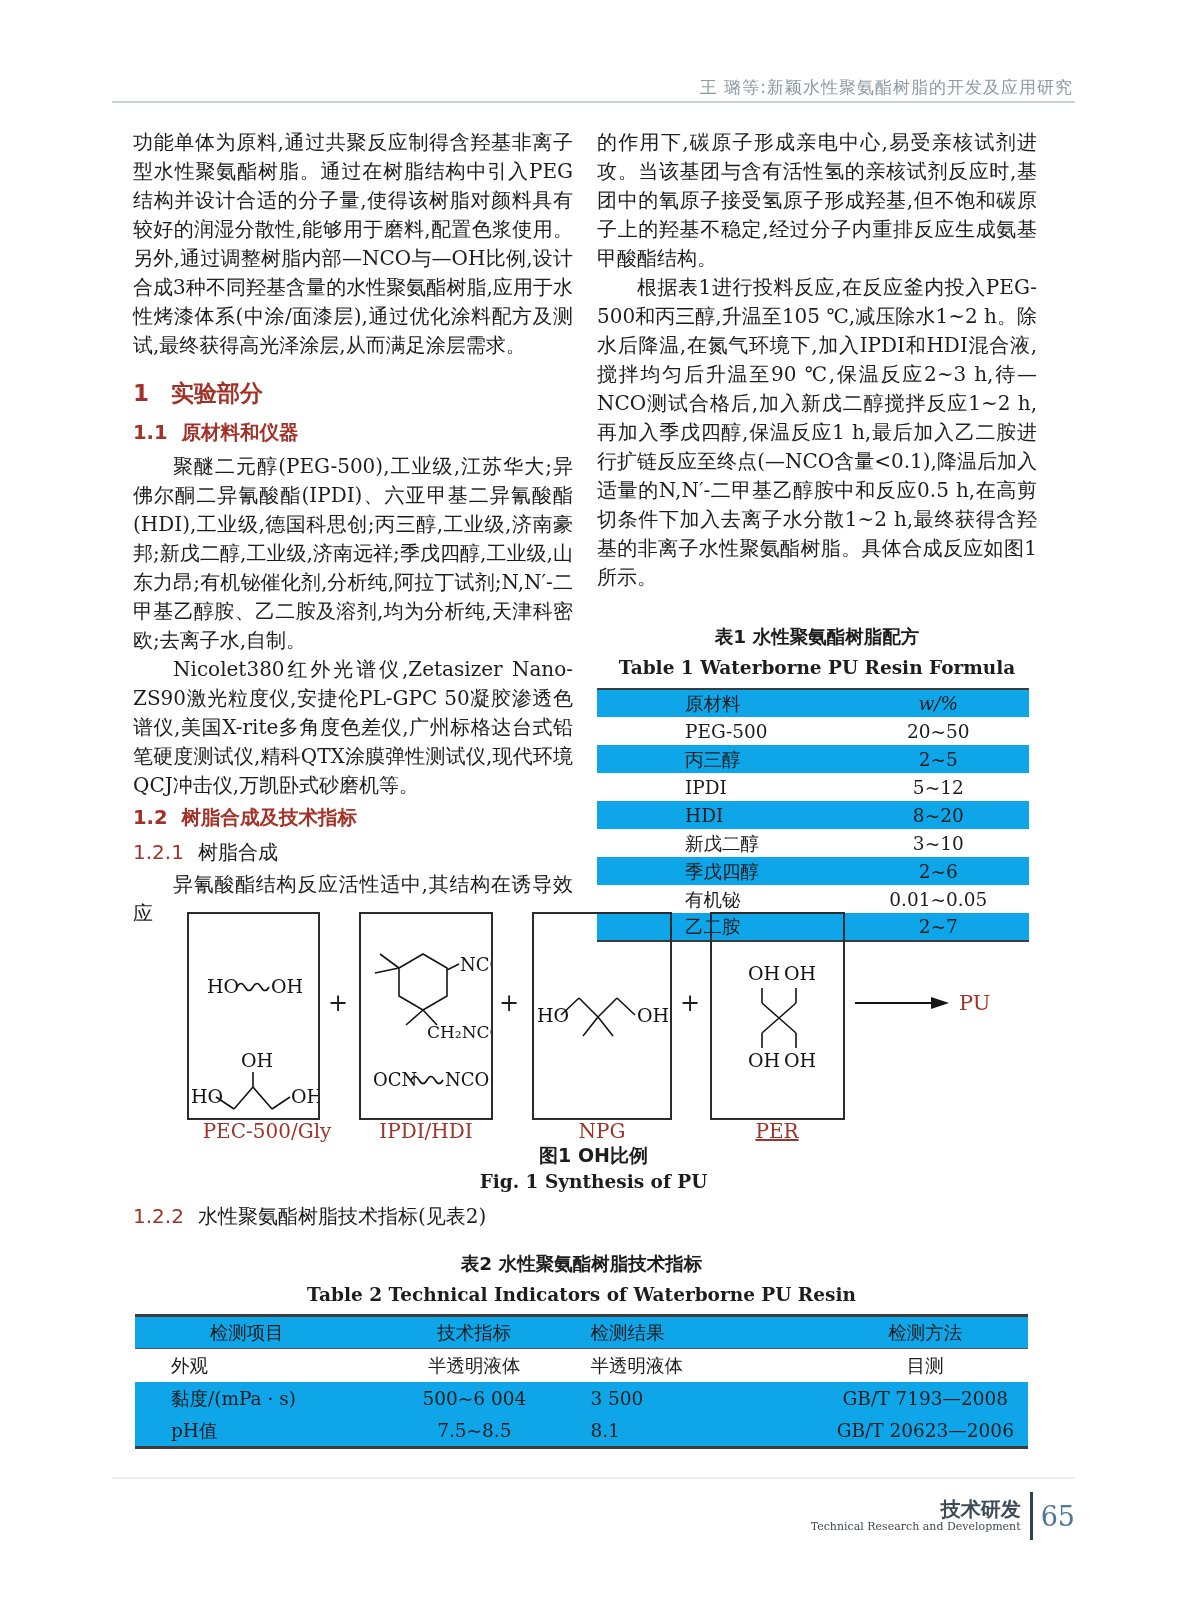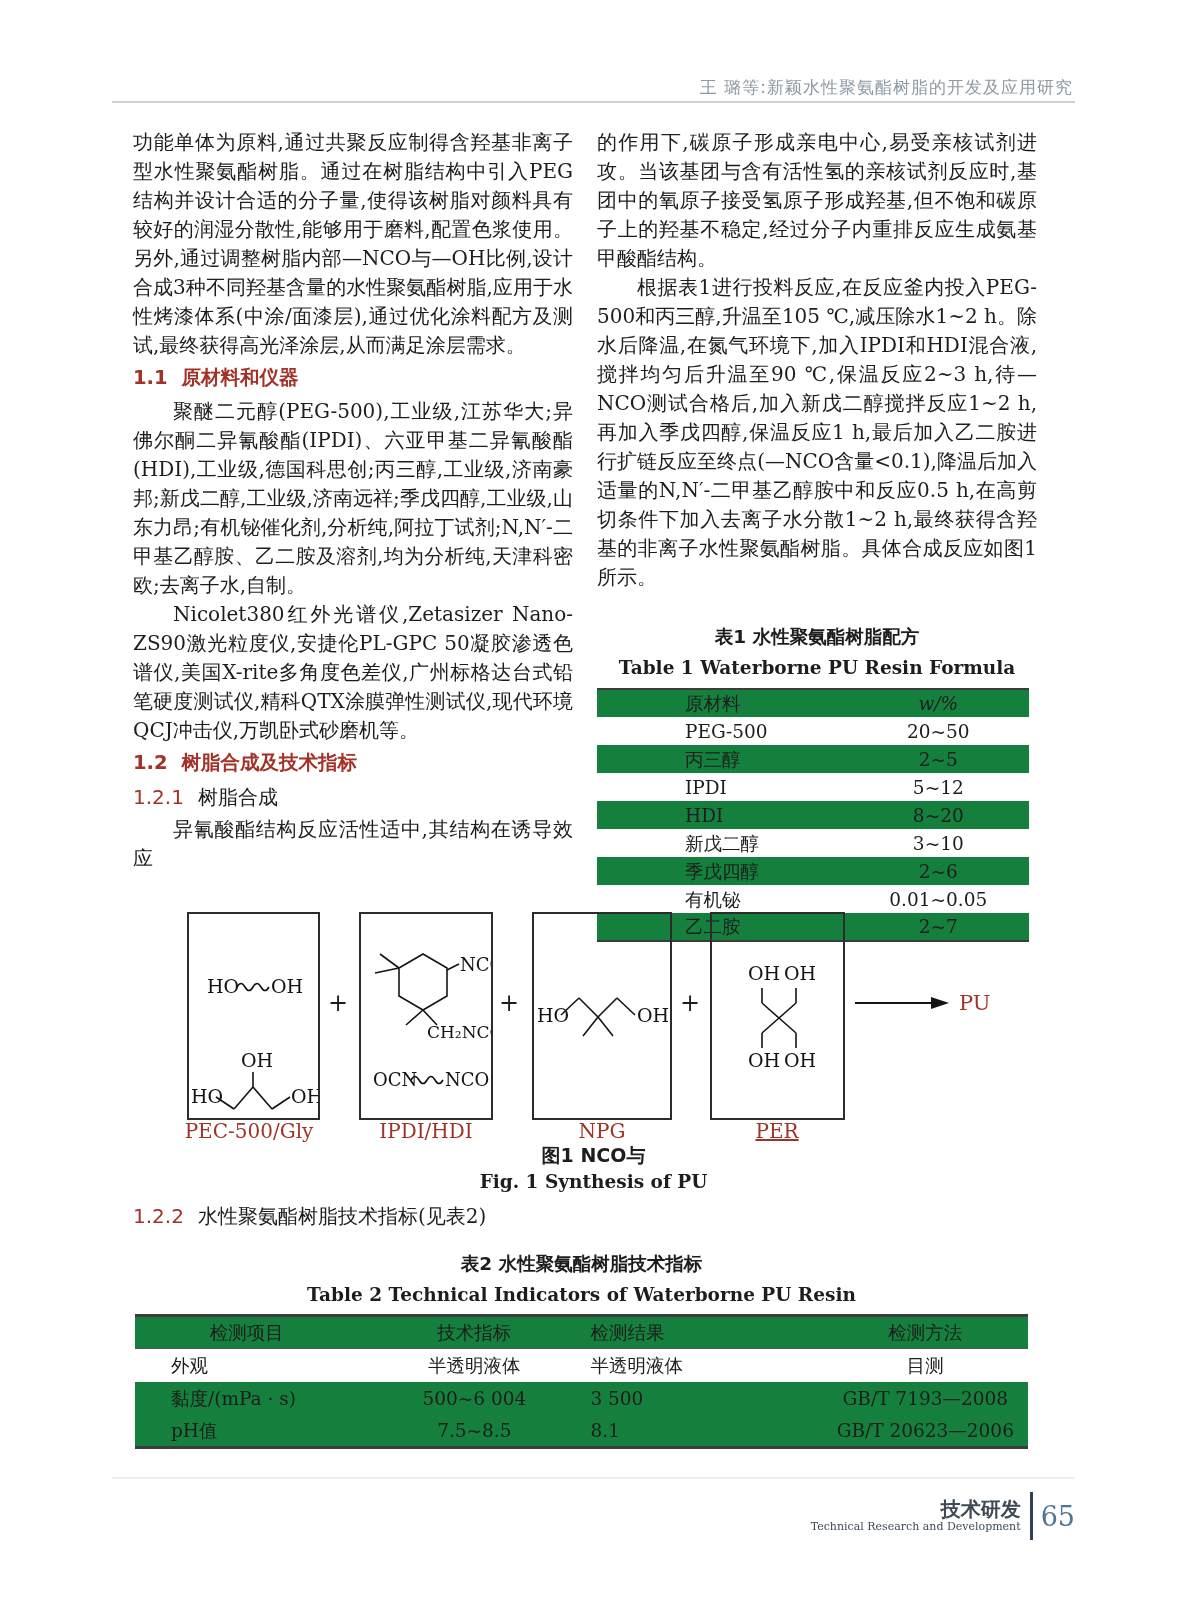--- a/index.html
+++ b/index.html
@@ -35,21 +35,21 @@
   
   .tbl-title-cn{font-family:"DejaVu Sans","Liberation Sans",sans-serif;font-weight:bold;
     font-size:18.5px;text-align:center;margin:8px;}
   .tbl-title-en{font-weight:bold;font-size:18.5px;text-align:center;margin:3px 0 0 0;}
   table.tbl{border-collapse:collapse;font-size:18.5px;}
   table.tbl td,table.tbl th{padding:0;font-weight:normal;}
   .tbl1{width:432px;margin-top:10px;border-top:2px solid #3c3c3c;border-bottom:2px solid #3c3c3c;}
   .tbl1 tr{height:28px;}
   .tbl1 .c1{text-align:left;padding-left:88px;width:58%;}
   .tbl1 .c2{text-align:center;width:42%;}
-  .pink{background:#15803d;}
+  .pink{background:#0ea5e9;}
   .ital{font-style:italic;}
   .tbl2-wrap{position:absolute;left:135px;top:1243px;width:893px;}
   .tbl2{width:100%;margin-top:9px;border-top:3px solid #3c3c3c;border-bottom:3px solid #3c3c3c;}
   .tbl2 tr{height:33px;}
   .tbl2 tr.hdr{border-bottom:1.5px solid #555;}
   .tbl2 tr.hdr th{font-family:Liberation Mono, monospace;}
   .tbl2 .c1{text-align:left;padding-left:36px;width:25%;}
   .tbl2 .c2{text-align:center;width:26%;}
   .tbl2 .c3{text-align:left;width:26%;}
   .tbl2 .c4{text-align:center;width:23%;}
@@ -79,20 +79,23 @@
   .f-num{font-size:27px;color:#4e7698;}
 </style>
 </head>
 <body>
 
 <div class="running-head">王  璐等:新颖水性聚氨酯树脂的开发及应用研究</div>
 <div class="head-rule"></div>
 
 <div class="col col-left">
   <p class="body">功能单体为原料,通过共聚反应制得含羟基非离子型水性聚氨酯树脂。通过在树脂结构中引入PEG结构并设计合适的分子量,使得该树脂对颜料具有较好的润湿分散性,能够用于磨料,配置色浆使用。另外,通过调整树脂内部—NCO与—OH比例,设计合成3种不同羟基含量的水性聚氨酯树脂,应用于水性烤漆体系(中涂/面漆层),通过优化涂料配方及测试,最终获得高光泽涂层,从而满足涂层需求。</p>
+  <div class="h1">
+    <span class="num">1</span><span>实验部分</span>
+  </div>
   <div class="h2">
     <span class="num">1.1</span><span>原材料和仪器</span>
   </div>
   <p class="body ind">聚醚二元醇(PEG-500),工业级,江苏华大;异佛尔酮二异氰酸酯(IPDI)、六亚甲基二异氰酸酯(HDI),工业级,德国科思创;丙三醇,工业级,济南豪邦;新戊二醇,工业级,济南远祥;季戊四醇,工业级,山东力昂;有机铋催化剂,分析纯,阿拉丁试剂;N,N′-二甲基乙醇胺、乙二胺及溶剂,均为分析纯,天津科密欧;去离子水,自制。</p>
   <p class="body ind">Nicolet380红外光谱仪,Zetasizer Nano-ZS90激光粒度仪,安捷伦PL-GPC 50凝胶渗透色谱仪,美国X-rite多角度色差仪,广州标格达台式铅笔硬度测试仪,精科QTX涂膜弹性测试仪,现代环境QCJ冲击仪,万凯卧式砂磨机等。</p>
   <div class="h2">
     <span class="num">1.2</span><span>树脂合成及技术指标</span>
   </div>
   <div class="h3">
     <span class="num">1.2.1</span><span class="t">树脂合成</span>
@@ -195,27 +198,27 @@
       <text class="chem-text" font-size="19" x="72" y="153">OH</text>
     </svg>
   </div>
 
   <svg class="abs" style="left:714px;top:95px;" width="108" height="30" viewBox="0 0 108 30">
     <line x1="8" y1="15" x2="84" y2="15" stroke="#141414" stroke-width="1.8"></line>
     <polygon points="84,9 102,15 84,21" fill="#141414"></polygon>
   </svg>
   <span class="pu">PU</span>
 
-  <span class="box-label" style="left:116px;">PEC-500/Gly</span>
+  <span class="box-label" style="left:134px;">PEC-500/Gly</span>
   <span class="box-label" style="left:293px;">IPDI/HDI</span>
   <span class="box-label" style="left:469px;">NPG</span>
   <span class="box-label" style="left:644px;text-decoration:underline;">PER</span>
 </div>
 
-<div class="fig-caption-cn">图1  NCO与</div>
+<div class="fig-caption-cn">图1  OH比例</div>
 <div class="fig-caption-en">Fig. 1   Synthesis of PU</div>
 
 <div class="sec122">
   <span class="num">1.2.2</span><span>水性聚氨酯树脂技术指标(见表2)</span>
 </div>
 
 <div class="tbl2-wrap">
   <p class="tbl-title-cn">表2  水性聚氨酯树脂技术指标</p>
   <p class="tbl-title-en">Table 2   Technical Indicators of Waterborne PU Resin</p>
   <table class="tbl tbl2">

